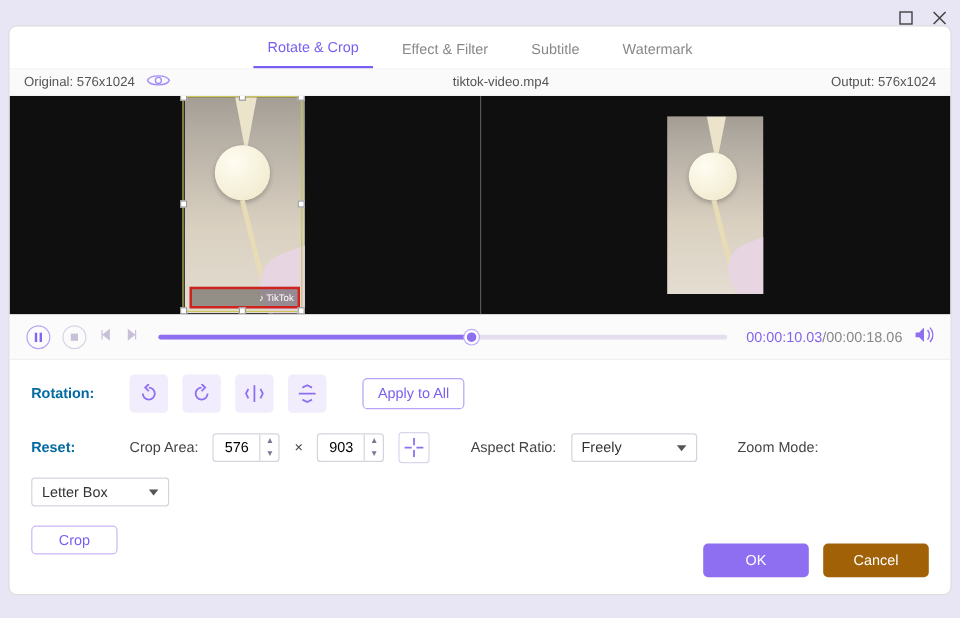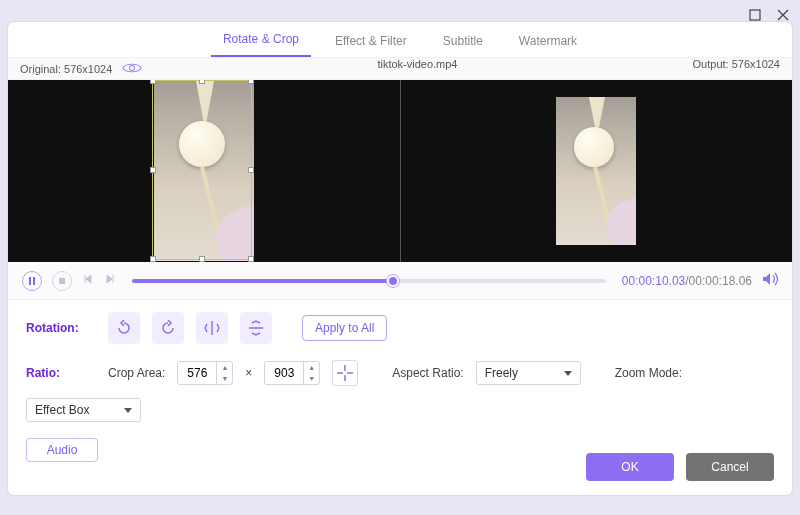--- a/index.html
+++ b/index.html
@@ -60,20 +60,21 @@
   .tab.active {
     color: #7a5ef0;
     border-bottom: 2px solid #7a5ef0;
     background: #fff;
     border-radius: 6px 6px 0 0;
     font-weight: 500;
   }
   .headerbar {
     height: 22px;
     display: flex;
+    align-items: center;
     justify-content: space-between;
     padding: 0 12px;
     font-size: 11px;
     color: #555;
     background: #fafafb;
     border-bottom: 1px solid #f2f0f4;
   }
   .headerbar .left { display: flex; align-items: center; gap: 10px; }
   .eye-icon {
     color: #a48df5;
@@ -223,21 +224,21 @@
     color: #444;
   }
   .row {
     display: flex;
     align-items: center;
     gap: 12px;
   }
   .lbl {
     width: 70px;
     font-weight: 600;
-    color: #6d28d9;
+    color: #0369a1;
   }
   .icon-btn {
     width: 32px; height: 32px;
     background: #f1edfc;
     border-radius: 4px;
     display: inline-flex; align-items: center; justify-content: center;
     color: #8e6ff1;
     cursor: pointer;
   }
   .applyall {
@@ -318,21 +319,21 @@
   .btn-primary, .btn-secondary {
     height: 28px;
     width: 88px;
     border: none;
     border-radius: 4px;
     font-size: 12px;
     cursor: pointer;
     color: #fff;
   }
   .btn-primary { background: #8e6ff1; }
-  .btn-secondary { background: #737373; }
+  .btn-secondary { background: #a16207; }
 </style>
 </head>
 <body>
 
 <div class="outer">
 
   <div class="titlebar">
     <span class="win-btn">
       <svg width="12" height="12" viewBox="0 0 12 12">
           <rect x="1" y="1" width="10" height="10" fill="none" stroke="currentColor" stroke-width="1.2"></rect>
@@ -368,20 +369,23 @@
       <span>Output: 576x1024</span>
     </div>
 
     <div class="preview-area">
       <div class="prev-half">
         <div class="thumb">
           <div class="nozzle"></div>
           <div class="ball"></div>
           <div class="stick"></div>
           <div class="hand"></div>
+          <div class="wm">
+              <span>♪ TikTok</span>
+            </div>
         </div>
 
         <div class="crop-box" style="left:144px; top:0; width:100px; height:180px;">
           <div class="h" style="left:0; top:0"></div>
           <div class="h" style="left:50%; top:0"></div>
           <div class="h" style="left:100%; top:0"></div>
           <div class="h" style="left:0; top:50%"></div>
           <div class="h" style="left:100%; top:50%"></div>
           <div class="h" style="left:0; top:100%"></div>
           <div class="h" style="left:50%; top:100%"></div>
@@ -460,21 +464,21 @@
         <span class="icon-btn">
           <svg width="16" height="16" viewBox="0 0 16 16">
               <path d="M1 8 h14 M4 3 l4 -2 l4 2 M4 13 l4 2 l4 -2" fill="none" stroke="currentColor" stroke-width="1.5"></path>
             </svg>
         </span>
         <span style="width:6px"></span>
         <span class="applyall">Apply to All</span>
       </div>
 
       <div class="row" style="flex-wrap:wrap; gap:12px;">
-        <span class="lbl">Ratio:</span>
+        <span class="lbl">Reset:</span>
         <span>Crop Area:</span>
         <span class="spin">
           <input value="576" style="">
           <span class="arrows">
               <span>▲</span>
               <span>▼</span>
             </span>
         </span>
         <span>×</span>
         <span class="spin">
@@ -491,27 +495,27 @@
         </span>
         <span style="width:10px"></span>
         <span>Aspect Ratio:</span>
         <span class="sel">
           <span>Freely</span>
             <span class="caret"></span>
         </span>
         <span style="width:10px"></span>
         <span>Zoom Mode:</span>
         <span class="sel" style="min-width:115px">
-          <span>Effect Box</span>
+          <span>Letter Box</span>
             <span class="caret"></span>
         </span>
       </div>
 
       <div class="row">
-        <span class="resetbtn">Audio</span>
+        <span class="resetbtn">Crop</span>
       </div>
 
     </div>
 
     <div class="footer">
       <button class="btn-primary">OK</button>
       <button class="btn-secondary">Cancel</button>
     </div>
 
   </div>

